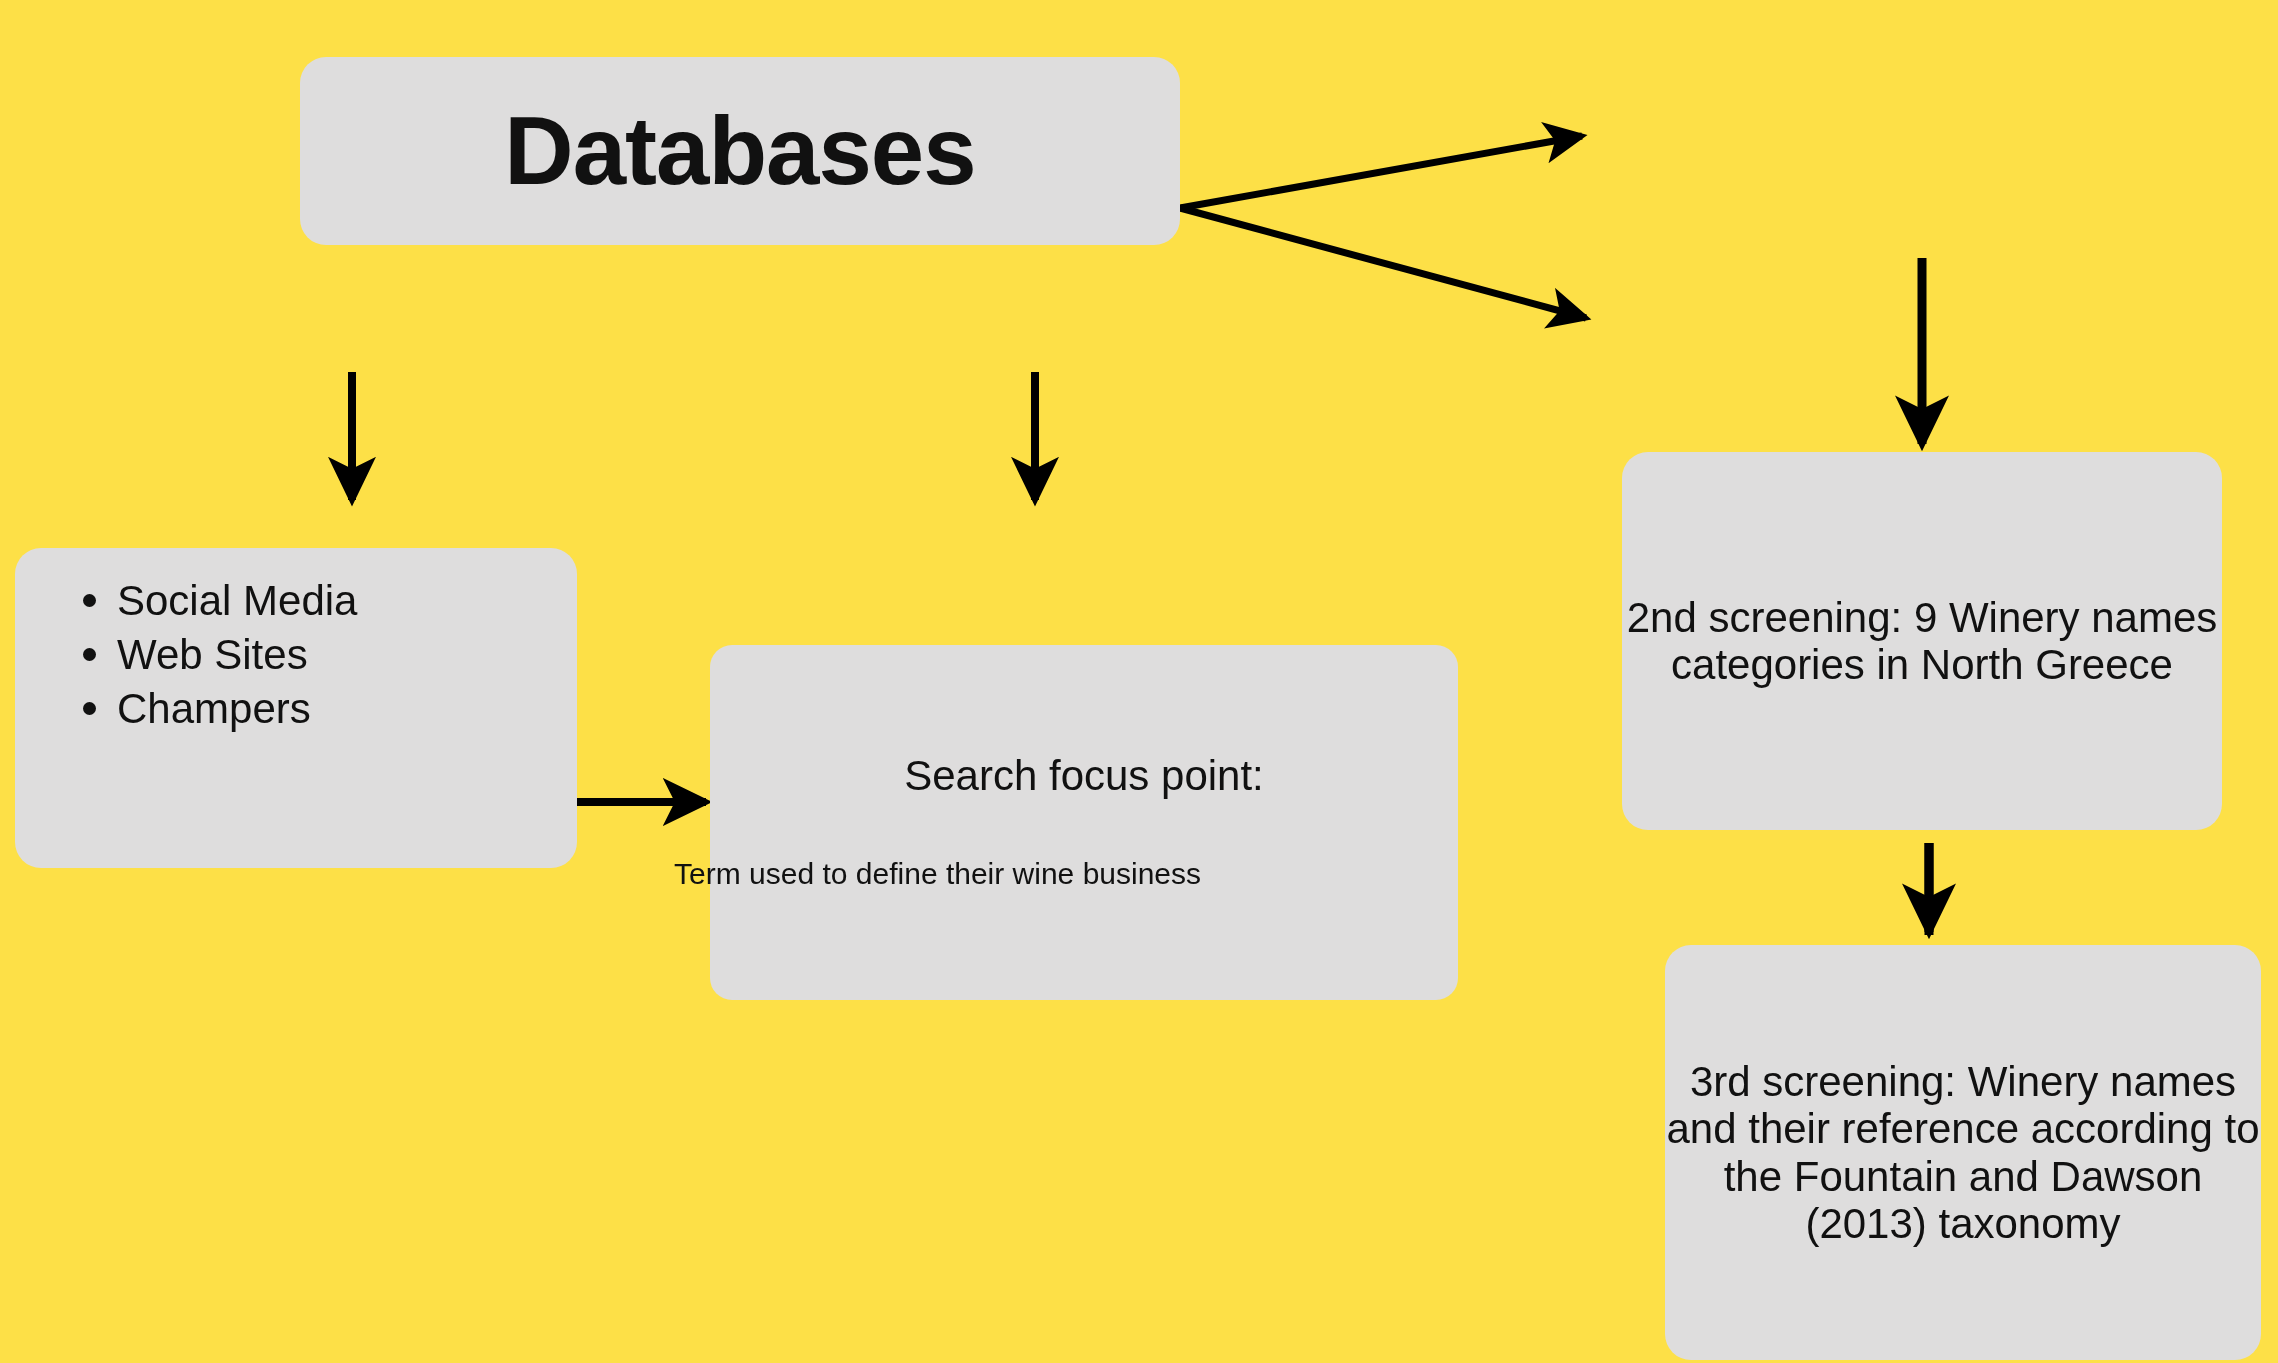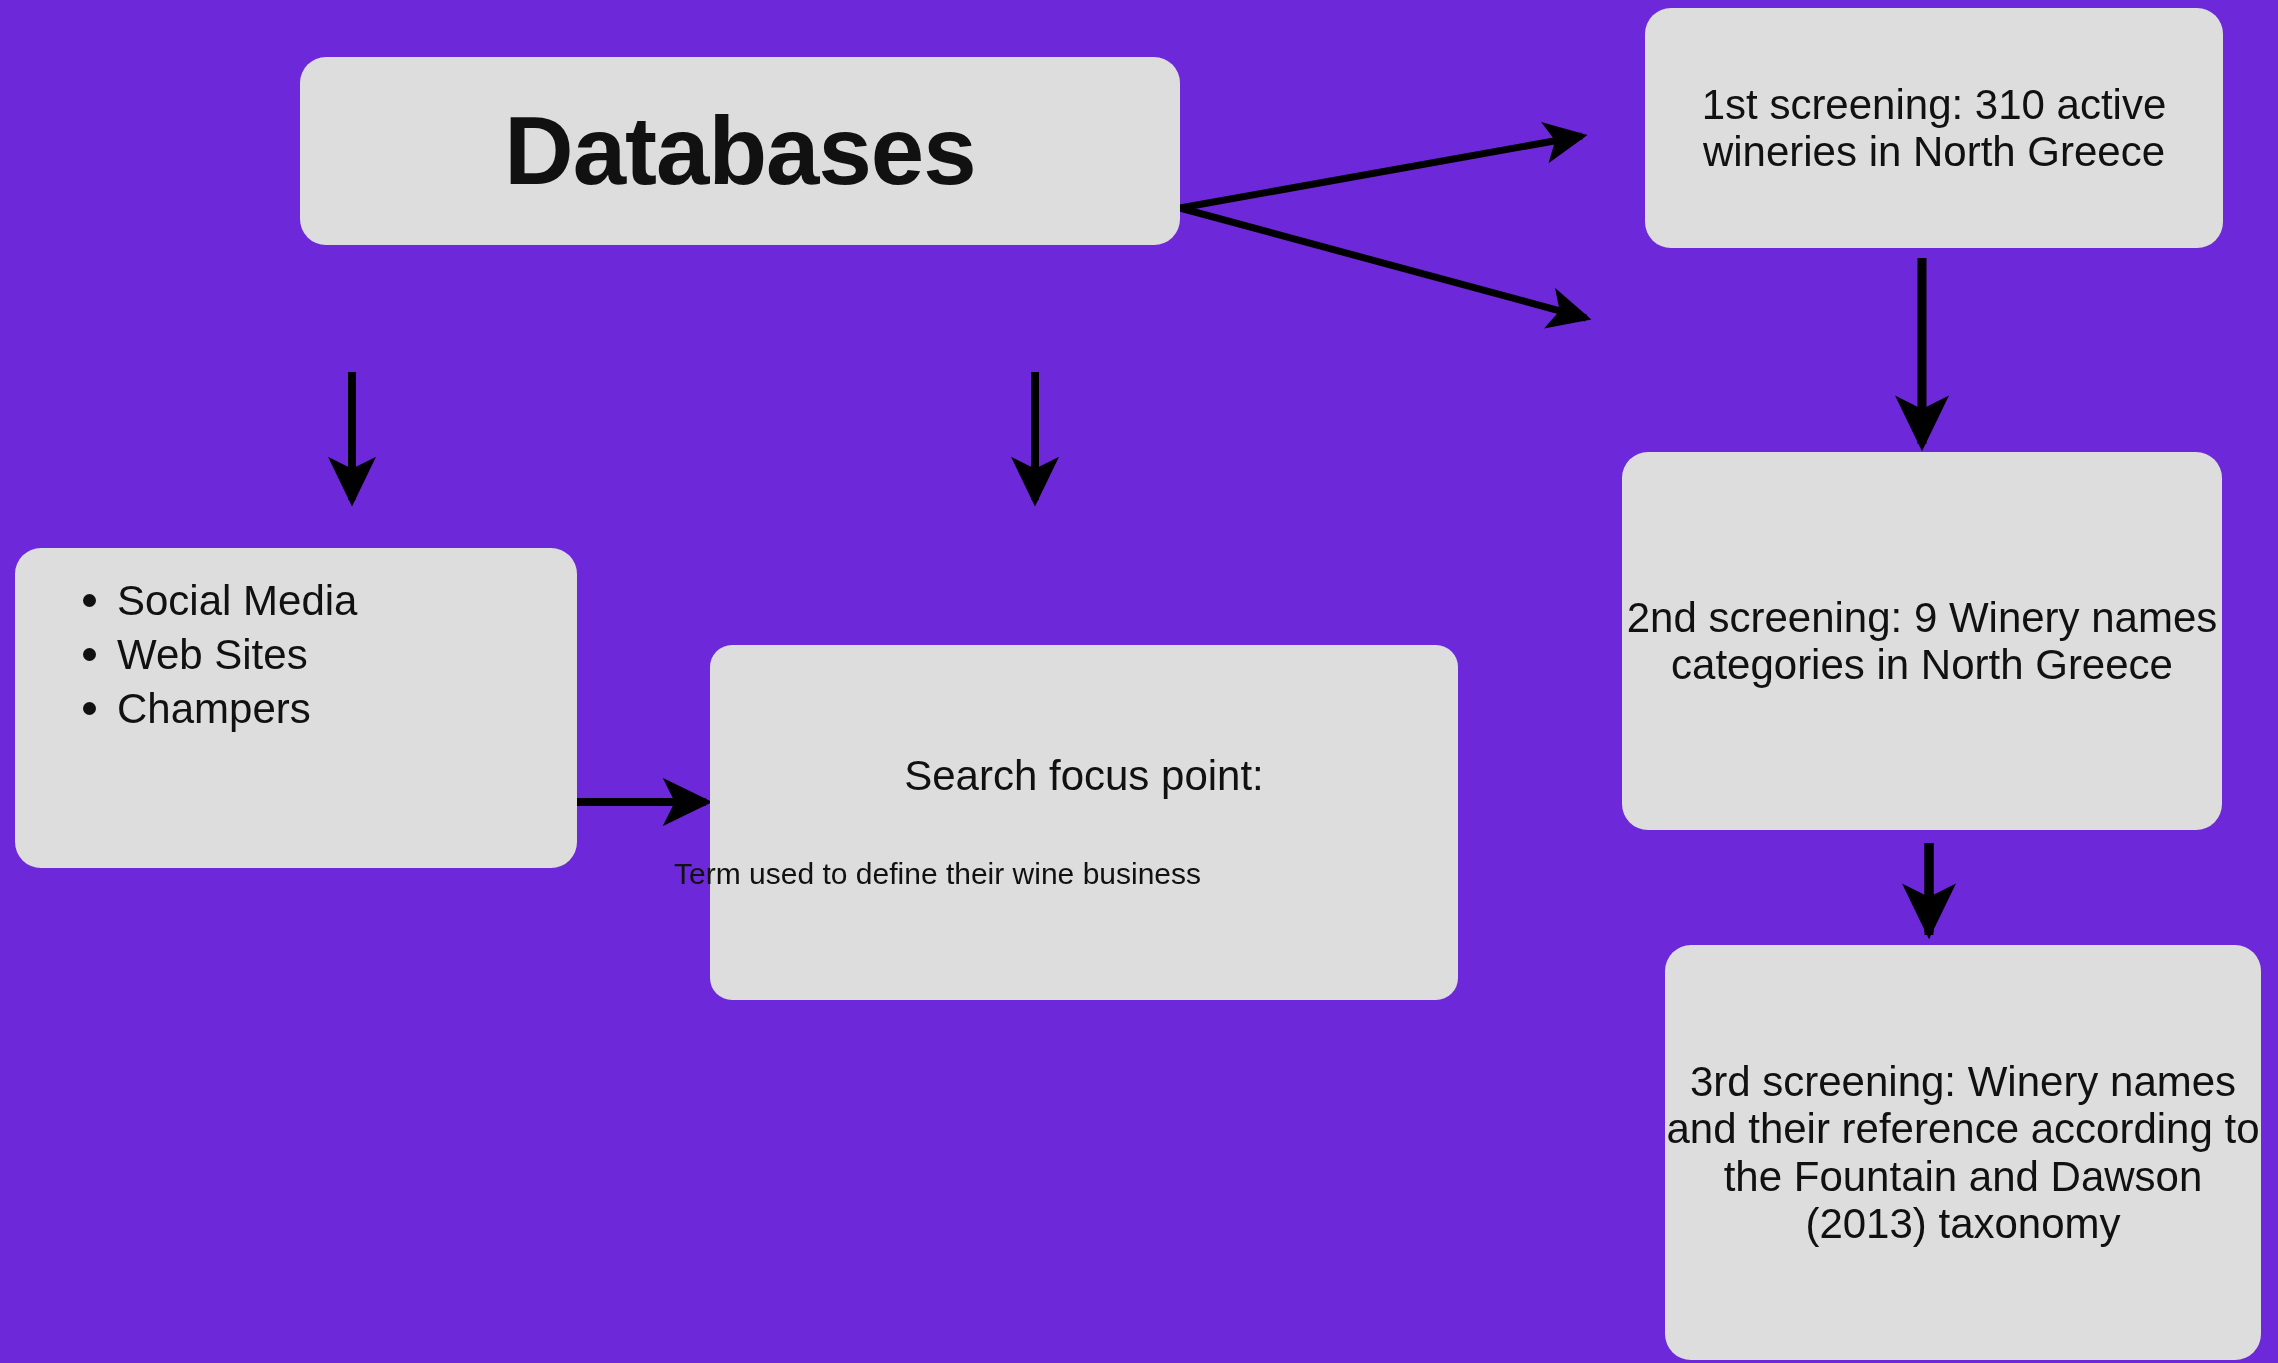--- a/index.html
+++ b/index.html
@@ -7,21 +7,21 @@
     padding: 0;
     background: #ffffff;
   }
   body {
     font-family: "Liberation Sans", sans-serif;
   }
   #canvas {
     position: relative;
     width: 2278px;
     height: 1363px;
-    background: #6d28d9;
+    background: #fde047;
     overflow: hidden;
   }
   .node {
     position: absolute;
     background: #dedddd;
     border-radius: 26px;
     box-sizing: border-box;
     color: #111111;
     display: flex;
     flex-direction: column;
@@ -156,23 +156,20 @@
       <li>Web Sites</li>
       <li>Champers</li>
     </ul>
   </div>
 
   <div class="node" id="node-focus">
     <div class="focus-head">Search focus point:</div>
     <div class="focus-sub">Term used to define their wine business</div>
   </div>
 
-  <div class="node" id="node-screen1">
-    <div class="node-body">1st screening: 310 active wineries in North Greece</div>
-  </div>
 
   <div class="node" id="node-screen2">
     <div class="node-body">2nd screening: 9 Winery names categories in North Greece</div>
   </div>
 
   <div class="node" id="node-screen3">
     <div class="node-body">3rd screening:  Winery names and their reference according to the Fountain and Dawson (2013) taxonomy</div>
   </div>
 
 </div>

